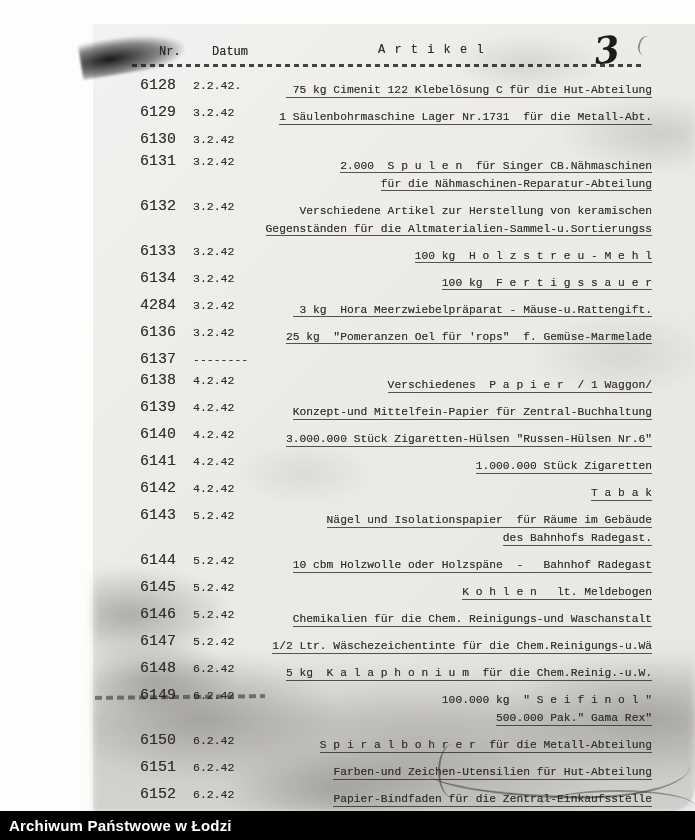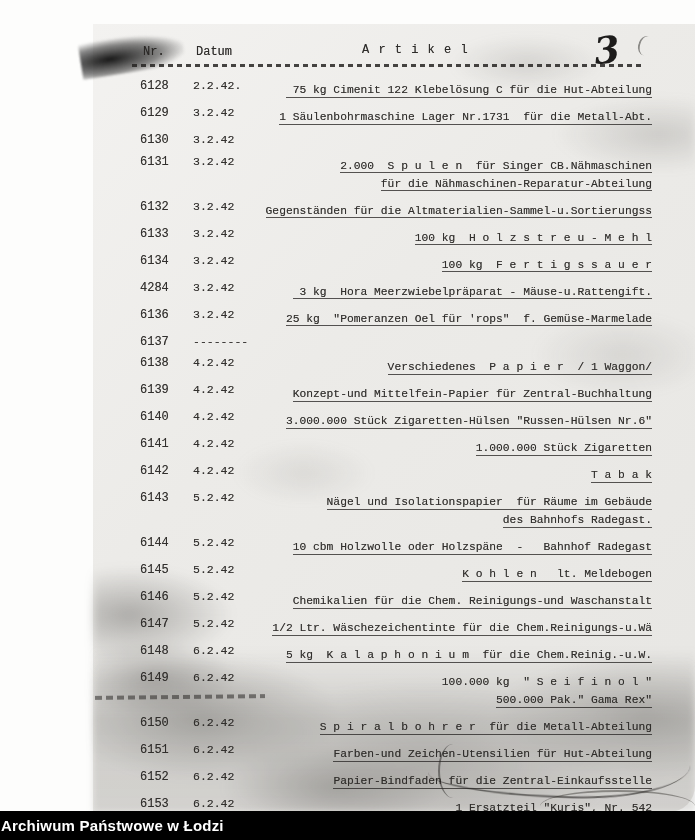--- a/index.html
+++ b/index.html
@@ -37,21 +37,21 @@
   }
   
   .smudge{
     position:absolute;left:80px;top:36px;width:104px;height:36px;
     background:radial-gradient(ellipse at 28% 55%, rgba(12,12,12,0.95), rgba(45,45,45,0.55) 48%, transparent 74%);
     transform:rotate(-9deg);filter:blur(1.3px);pointer-events:none;
   }
   
   .h{
     position:absolute;font-size:12px;color:rgba(40,38,36,0.92);
-    text-shadow:0 0 0.6px rgba(40,38,36,0.6);white-space:pre;
+    text-shadow:0 0 0.6px rgba(40,38,36,0.6);white-space:pre;margin-left:16px;
   }
   .h-nr{left:143px;top:45px;}
   .h-datum{left:196px;top:45px;}
   .h-artikel{left:362px;top:43px;letter-spacing:1px;}
   .dashline{
     position:absolute;left:132px;top:64px;width:510px;height:3px;
     background:repeating-linear-gradient(90deg, rgba(38,36,34,0.85) 0 5px, transparent 5px 9px);
   }
   .pagenum{
     position:absolute;left:594px;top:28px;
@@ -60,21 +60,21 @@
   }
   .pagemark{
     position:absolute;left:638px;top:36px;width:14px;height:20px;
     border-left:2px solid rgba(60,58,55,0.55);border-radius:50% 0 0 50%;
     transform:rotate(14deg);
   }
   
   .table{position:absolute;left:140px;top:80px;width:512px;}
   .row{display:flex;margin-bottom:9px;color:rgba(43,41,39,0.92);
        text-shadow:0 0 0.6px rgba(43,41,39,0.55);}
-  .cell-nr{flex:none;width:53px;font-size:12px;line-height:12.5px;white-space:pre;font-family:Liberation Mono, monospace;}
+  .cell-nr{flex:none;width:53px;font-size:15px;line-height:12.5px;white-space:pre;font-family:Liberation Mono, monospace;}
   .cell-datum{flex:none;width:64px;font-size:11.5px;line-height:12.5px;white-space:pre;}
   .cell-art{flex:1;min-width:0;text-align:right;}
   .article-line{
     display:inline-block;white-space:pre;font-size:11.3px;line-height:12.5px;
     border-bottom:1px solid transparent;
   }
   .article-line.u{border-bottom-color:rgba(45,43,41,0.8);}
   
   .crease-left{
     position:absolute;left:95px;top:695px;width:170px;height:4px;
@@ -93,21 +93,21 @@
   }
   .edge-crease{
     position:absolute;left:540px;top:790px;width:155px;height:14px;
     border-top:2px solid rgba(50,48,45,0.45);border-radius:50% 50% 0 0/100% 100% 0 0;
     filter:blur(0.5px);
   }
   
   .footer{
     position:absolute;left:0;bottom:0;width:695px;height:29px;background:#000;
     color:#fff;font-family:"Liberation Sans",sans-serif;font-weight:bold;
-    font-size:15px;line-height:29px;padding-left:1px;box-sizing:border-box;
+    font-size:15px;line-height:29px;padding-left:9px;box-sizing:border-box;
     letter-spacing:0.2px;
   }
 </style>
 </head>
 <body>
 
 <div class="page">
 
   <div class="paper">
     <div class="mottle"></div>
@@ -151,20 +151,21 @@
     <span class="cell-art">
           <div><span class="article-line u">2.000  S p u l e n  für Singer CB.Nähmaschinen</span></div>
           <div><span class="article-line u" style="margin-left: 14px;">für die Nähmaschinen-Reparatur-Abteilung</span></div>
         </span>
   </div>
 
   <div class="row">
     <span class="cell-nr">6132</span>
     <span class="cell-datum">3.2.42</span>
     <span class="cell-art">
+          <div><span class="article-line">Verschiedene Artikel zur Herstellung von keramischen</span></div>
           <div><span class="article-line u">Gegenständen für die Altmaterialien-Sammel-u.Sortierungss</span></div>
         </span>
   </div>
 
   <div class="row">
     <span class="cell-nr">6133</span>
     <span class="cell-datum">3.2.42</span>
     <span class="cell-art">
           <div><span class="article-line u">100 kg  H o l z s t r e u - M e h l</span></div>
         </span>

